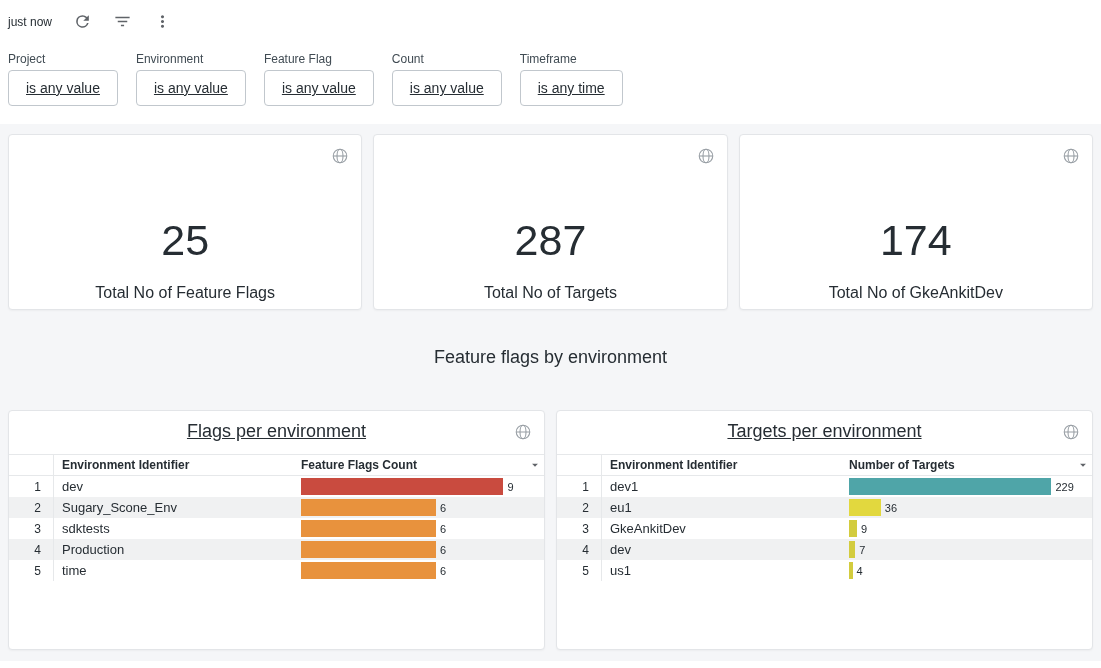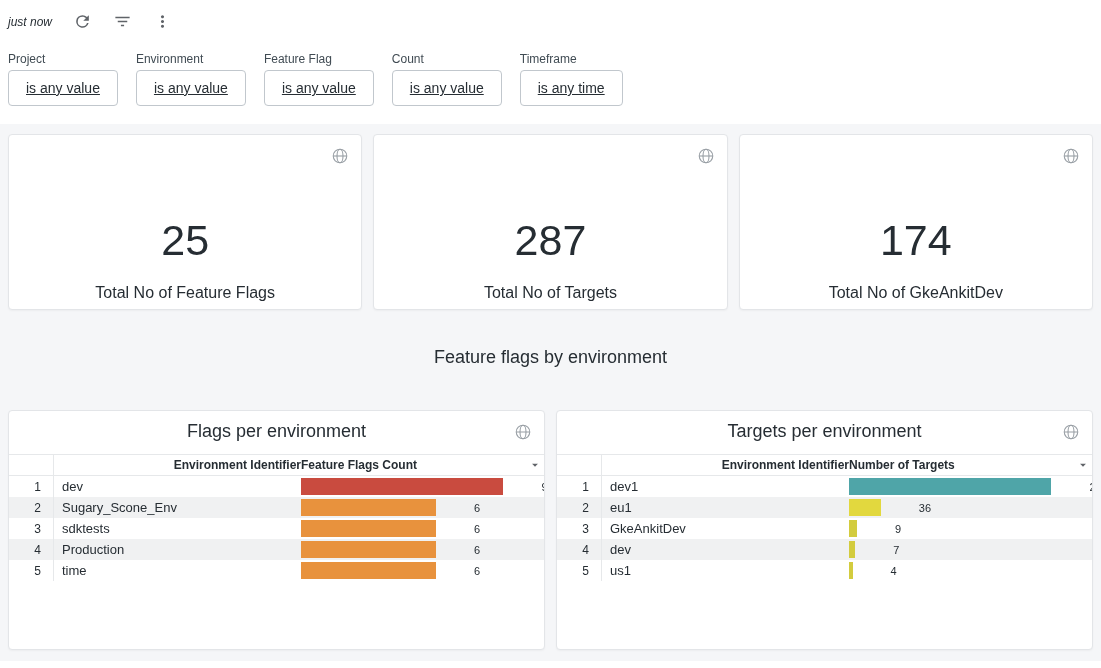--- a/index.html
+++ b/index.html
@@ -3,21 +3,21 @@
 <meta charset="utf-8">
 <style>
   * { margin:0; padding:0; box-sizing:border-box; }
   html,body { background:#ffffff; }
   body { font-family:"Liberation Sans", sans-serif; color:#262d33; }
   .page { position:relative; width:1101px; height:668px; overflow:hidden; background:#ffffff; }
 
   
   .topbar { display:flex; align-items:center; justify-content:space-between; padding:5px 10px 2px 8px; height:40px; background:#fff; }
   .title { font-size:23px; font-weight:400; color:#262d33; letter-spacing:0.2px; }
-  .topbar-right { display:flex; align-items:center; gap:8px;font-style:italic; }
+  .topbar-right { display:flex; align-items:center; gap:8px; }
   .updated { font-size:12px; color:#262d33; margin-right:6px; }
   .iconbtn { background:none; border:none; width:32px; height:32px; border-radius:50%; display:flex; align-items:center; justify-content:center; cursor:pointer; }
   .iconbtn svg { display:block; }
 
   
   .filters { display:flex; gap:18px; padding:12px 8px 18px 8px; background:#fff; }
   .flabel { font-size:12px; color:#404b53; margin-bottom:4px; }
   .fbtn { font-family:"Liberation Sans", sans-serif; font-size:14px; color:#262d33; background:#fff;
           border:1px solid #c1c7cd; border-radius:4px; height:36px; padding:0 17px; cursor:pointer;text-decoration:underline; }
 
@@ -28,31 +28,31 @@
 
   .kpi-row { display:grid; grid-template-columns:1fr 1fr 1fr; gap:11px; }
   .kpi { height:176px; display:flex; flex-direction:column; align-items:center; }
   .kpi-value { margin-top:84px; font-size:43px; font-weight:400; line-height:1; color:#262d33; }
   .kpi-label { margin-top:22px; font-size:16px; color:#262d33; }
 
   .section-title { text-align:center; font-size:18px; color:#262d33; margin:37px 0 42px 0; }
 
   .tables-row { display:grid; grid-template-columns:1fr 1fr; gap:11px; }
   .tablecard { height:240px; padding-top:10px; overflow:hidden; }
-  .card-title { text-align:center; font-size:18px; color:#262d33; margin-bottom:12px; }
+  .card-title { text-align:center; font-size:18px; color:#262d33; margin-bottom:12px;text-decoration:underline; }
 
   .thead { display:grid; grid-template-columns:45px 247px 1fr; border-top:1px solid #e6e8ea; border-bottom:1px solid #e6e8ea; height:22px; align-items:center; }
-  .thead .th { font-size:12px; font-weight:bold; color:#262d33;text-align:right; }
+  .thead .th { font-size:12px; font-weight:bold; color:#262d33; }
   .thead .barcell { display:flex; align-items:center; justify-content:space-between; padding-right:6px; }
   .trow { display:grid; grid-template-columns:45px 247px 1fr; height:21px; align-items:center; font-size:13px; }
   .trow:nth-child(even) { background:#f0f1f2; }
   .cell.idx { text-align:right; padding-right:12px; font-size:12px; color:#262d33; border-right:1px solid #e6e8ea; height:100%; display:flex; align-items:center; justify-content:flex-end; }
   .thead .cell.idx { border-right:1px solid #e6e8ea; }
   .cell.env { padding-left:8px; white-space:nowrap; overflow:hidden; text-overflow:ellipsis; }
-  .cell.barcell { display:flex; align-items:center; height:100%; padding-right:2px;gap:34px; }
+  .cell.barcell { display:flex; align-items:center; height:100%; padding-right:2px; }
   .bar { height:17px; flex:none; }
   .barval { font-size:11px; color:#262d33; margin-left:4px; }
   .chev { line-height:0; cursor:pointer; }
 </style>
 </head>
 <body>
 
 <div class="page">
 
   <header class="topbar">

